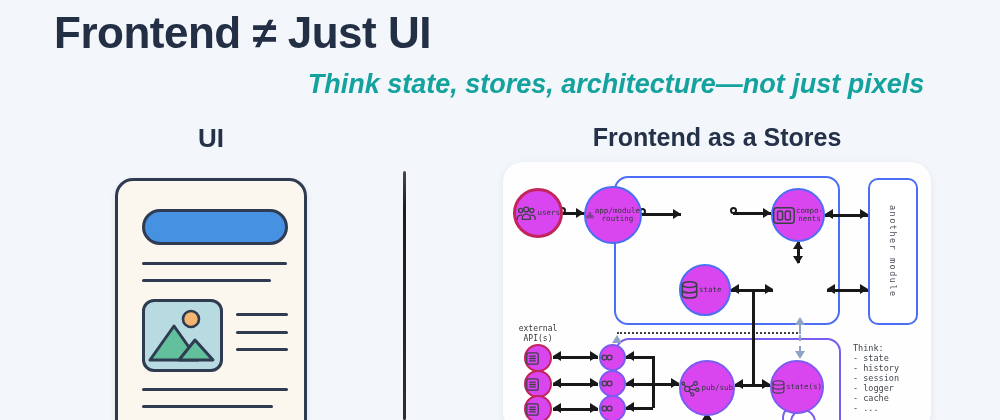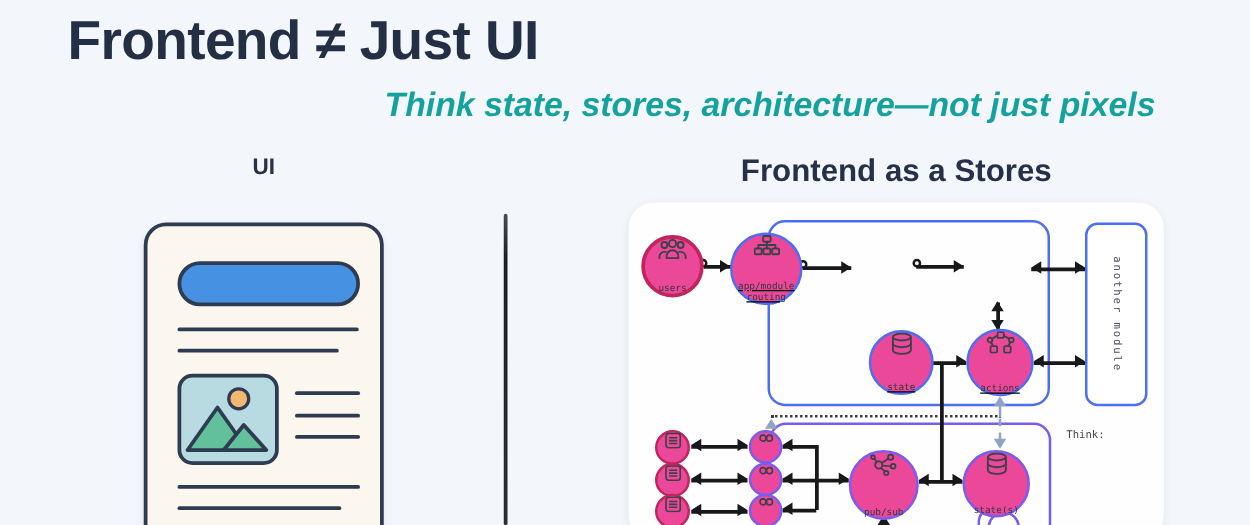--- a/index.html
+++ b/index.html
@@ -4,21 +4,21 @@
 <style>
   * { margin:0; padding:0; box-sizing:border-box; }
   html,body { background:#e9edf3; }
   .page { position:relative; width:1000px; height:420px; background:#f3f6fa; overflow:hidden;
           font-family:"Liberation Sans","DejaVu Sans",sans-serif; }
 
   
   .title { position:absolute; left:54px; top:8px; font-size:44px; font-weight:800; color:#232f45; letter-spacing:-0.5px; }
   .subtitle { position:absolute; left:230px; top:69px; width:772px; text-align:center;
               font-size:27px; font-weight:700; font-style:italic; color:#14a29f; }
-  .col-head { position:absolute; top:123px; text-align:center; font-weight:800; color:#243149; font-size:18px; }
+  .col-head { position:absolute; top:123px; text-align:center; font-weight:800; color:#243149; font-size:26px; }
   .col-head.left { left:115px; width:192px; }
   .col-head.vs { left:355px; width:100px; top:126px; color:#5565d6; letter-spacing:1px; }
   .col-head.right { left:503px; width:428px; font-size:25px; }
   .divider { position:absolute; left:403px; top:171px; width:3px; height:249px;
              background:linear-gradient(180deg,#4a4a4a,#1d1d1d 15%,#2e2e2e); border-radius:2px; }
 
   
   .card { position:absolute; left:115px; top:178px; width:192px; height:262px; background:#fbf7ee;
           border:3px solid #2e3b51; border-radius:18px; box-shadow:0 2px 6px rgba(30,40,70,.08); }
   .card-bar { position:absolute; left:24px; top:28px; width:146px; height:36px; background:#4691e1;
@@ -30,24 +30,24 @@
   
   .panel { position:absolute; left:503px; top:162px; width:428px; height:270px; background:#fefefe;
            border-radius:20px; box-shadow:0 2px 8px rgba(30,40,70,.07); overflow:hidden; }
   .frame { position:absolute; border-radius:14px; z-index:1; }
   .frame.blue { border:2px solid #4c6ef5; }
   .frame.purple { border:2px solid #7a5cf0; }
   .module-box { position:absolute; left:365px; top:16px; width:50px; height:147px; border:2px solid #4c6ef5;
                 border-radius:10px; display:flex; align-items:center; justify-content:center; z-index:2; background:#fff; }
   .vtext { writing-mode:vertical-rl; font:8.5px/10px "DejaVu Sans Mono",monospace; color:#4a5058; letter-spacing:1.5px; }
 
-  .node { position:absolute; background:#ec4899; border-radius:50%; display:flex; flex-direction:column;
-          align-items:center; justify-content:space-between; gap:1px; z-index:5; }
+  .node { position:absolute; background:#d946ef; border-radius:50%; display:flex; flex-direction:row;
+          align-items:center; justify-content:flex-start; gap:1px; z-index:5; }
   .node .lbl { font:7.5px/8.5px "DejaVu Sans Mono",monospace; color:#33383d; white-space:pre-line; text-align:center; }
-  .b-blue { border:2.5px solid #4c6ef5;text-decoration:underline; } .b-pink { border:3px solid #c2255c; }
+  .b-blue { border:2.5px solid #4c6ef5; } .b-pink { border:3px solid #c2255c; }
   .b-purple { border:2.5px solid #7a5cf0; } .b-pink-sm { border:2.5px solid #c2255c; }
   .b-purple-sm { border:2.2px solid #7a5cf0; }
   .arc { position:absolute; width:26px; height:26px; border:2.5px solid #7a5cf0; border-radius:50%; background:#fff; z-index:1; }
 
   .hl { position:absolute; height:2.5px; background:#17181a; z-index:3; }
   .vl { position:absolute; width:2.5px; background:#17181a; z-index:3; }
   .dot { position:absolute; width:7px; height:7px; border:2.2px solid #17181a; border-radius:50%; background:#fff; z-index:4; }
   .ah { position:absolute; width:0; height:0; z-index:4; }
   .ah.r { border-left:8px solid #17181a; border-top:5px solid transparent; border-bottom:5px solid transparent; }
   .ah.l { border-right:8px solid #17181a; border-top:5px solid transparent; border-bottom:5px solid transparent; }
@@ -184,41 +184,39 @@
         <path d="M10.5 5.4v2.4M3.7 10.6V8h13.6v2.6M10.5 7.8v2.8"></path>
         <rect x="0.75" y="10.8" width="5.6" height="4.6" rx="1"></rect>
         <rect x="7.7" y="10.8" width="5.6" height="4.6" rx="1"></rect>
         <rect x="14.7" y="10.8" width="5.6" height="4.6" rx="1"></rect>
       </svg>
       <span class="lbl">app/module
 routing</span>
     </div>
 
 
-
-    <div class="node b-blue" style="left:192px;top:102px;width:52px;height:52px;">
+    <div class="node b-blue" style="left:268px;top:26px;width:54px;height:54px;">
+      <svg class="icon" width="22" height="17" viewBox="0 0 22 17" fill="none" stroke="#3c4148" stroke-width="1.5" stroke-linejoin="round">
+        <rect x="0.75" y="0.75" width="20.5" height="15.5" rx="3"></rect>
+        <rect x="4.6" y="4.2" width="5" height="8.6" rx="1"></rect>
+        <rect x="12.4" y="4.2" width="5" height="8.6" rx="1"></rect>
+      </svg>
+      <span class="lbl">compo-
+nents</span>
+    </div>
+
+    <div class="node b-blue" style="left:176px;top:102px;width:52px;height:52px;">
       <svg class="icon" width="17" height="18" viewBox="0 0 17 18" fill="none" stroke="#3c4148" stroke-width="1.5">
         <ellipse cx="8.5" cy="3.6" rx="7.2" ry="2.8"></ellipse>
         <path d="M1.3 3.6v10.6c0 1.6 3.2 2.9 7.2 2.9s7.2-1.3 7.2-2.9V3.6"></path>
         <path d="M1.3 8.9c0 1.6 3.2 2.9 7.2 2.9s7.2-1.3 7.2-2.9"></path>
       </svg>
       <span class="lbl">state</span>
     </div>
 
-    <div class="node b-blue" style="left:270px;top:101px;width:54px;height:54px;">
-      <svg class="icon" width="23" height="18" viewBox="0 0 23 18" fill="none" stroke="#3c4148" stroke-width="1.4" stroke-linejoin="round">
-        <rect x="9" y="0.75" width="5" height="4.6" rx="0.8"></rect>
-        <circle cx="3" cy="7" r="1.9"></circle>
-          <circle cx="20" cy="7" r="1.9"></circle>
-        <path d="M9 3.5 4.6 6M14 3.5 18.4 6M3.6 8.8 5.4 11.4M19.4 8.8 17.6 11.4"></path>
-        <rect x="3.4" y="11.8" width="5.3" height="5.3" rx="1"></rect>
-        <rect x="14.3" y="11.8" width="5.3" height="5.3" rx="1"></rect>
-      </svg>
-      <span class="lbl">actions</span>
-    </div>
 
     <div class="node b-purple" style="left:176px;top:198px;width:56px;height:56px;">
       <svg class="icon" width="22" height="19" viewBox="0 0 22 19" fill="none" stroke="#3c4148" stroke-width="1.4">
         <circle cx="7" cy="10" r="2.9"></circle>
           <circle cx="16.5" cy="3.8" r="2.1"></circle>
         <circle cx="18.5" cy="11" r="1.9"></circle>
           <circle cx="13" cy="16.3" r="1.7"></circle>
           <circle cx="2.4" cy="3.8" r="1.5"></circle>
         <path d="M9.4 8.4 14.6 5M9.9 10.5 16.6 11M8.8 12.5 11.8 15M3.6 5 5.4 7.6"></path>
       </svg>
@@ -264,19 +262,29 @@
           <circle cx="8.6" cy="4.5" r="2.4"></circle>
         </svg>
     </div>
     <div class="node b-purple-sm" style="left:96px;top:233px;width:27px;height:27px;">
       <svg class="icon" width="12" height="9" viewBox="0 0 12 9" fill="none" stroke="#3c4148" stroke-width="1.3">
           <circle cx="3.4" cy="4.5" r="2.4"></circle>
           <circle cx="8.6" cy="4.5" r="2.4"></circle>
         </svg>
     </div>
 
+    <div class="extapi-label">external
+API(s)</div>
 
     <div class="stores">
       <div>Think:</div>
+      <div>
+          <div>- state</div>
+          <div>- history</div>
+          <div>- session</div>
+          <div>- logger</div>
+          <div>- cache</div>
+          <div>- ...</div>
+        </div>
     </div>
 
   </div>
 </div>
 
 </body></html>

